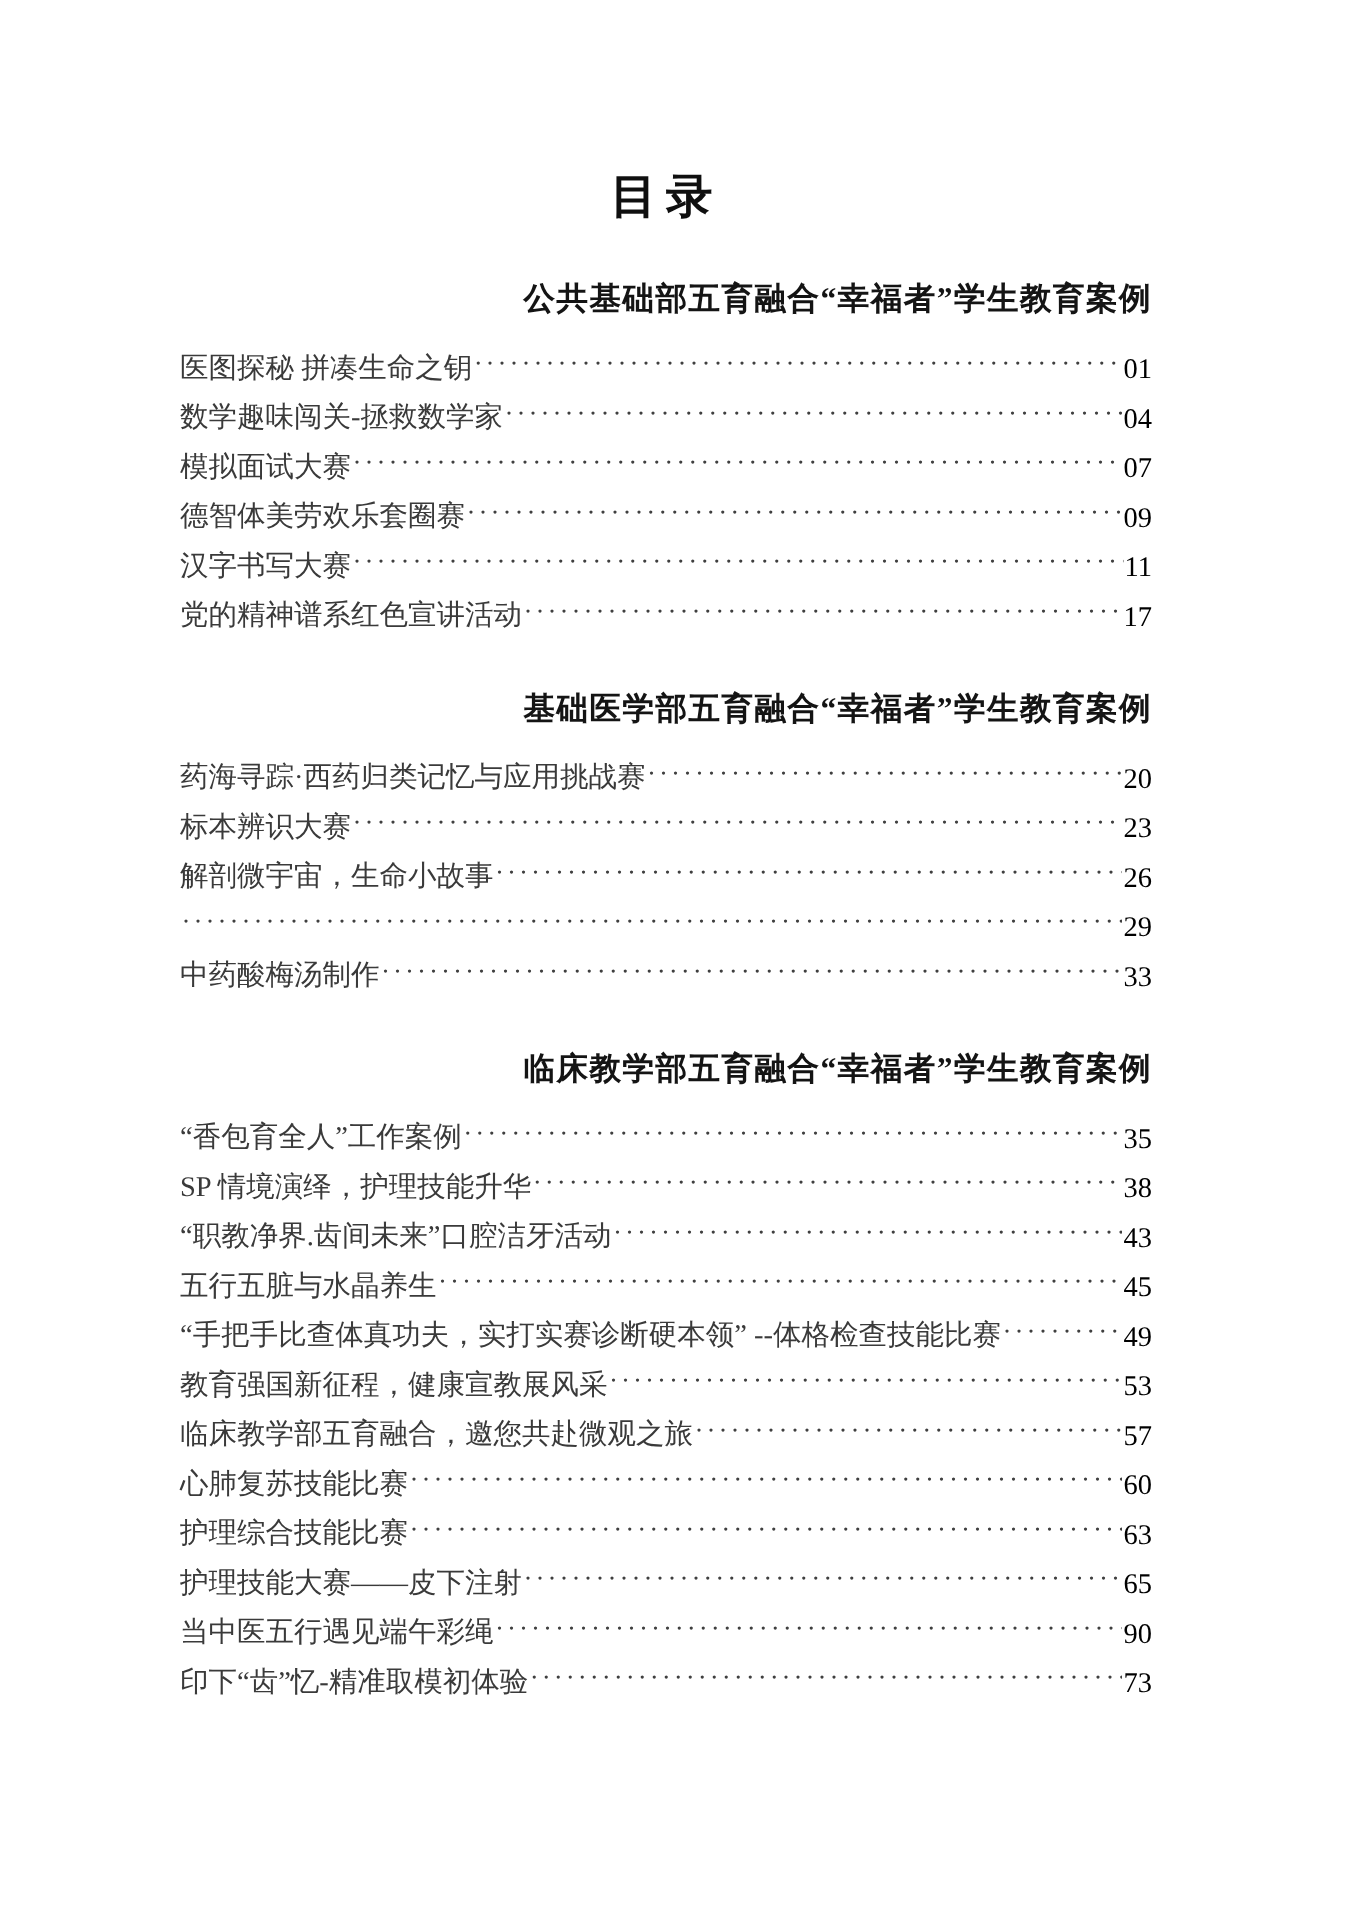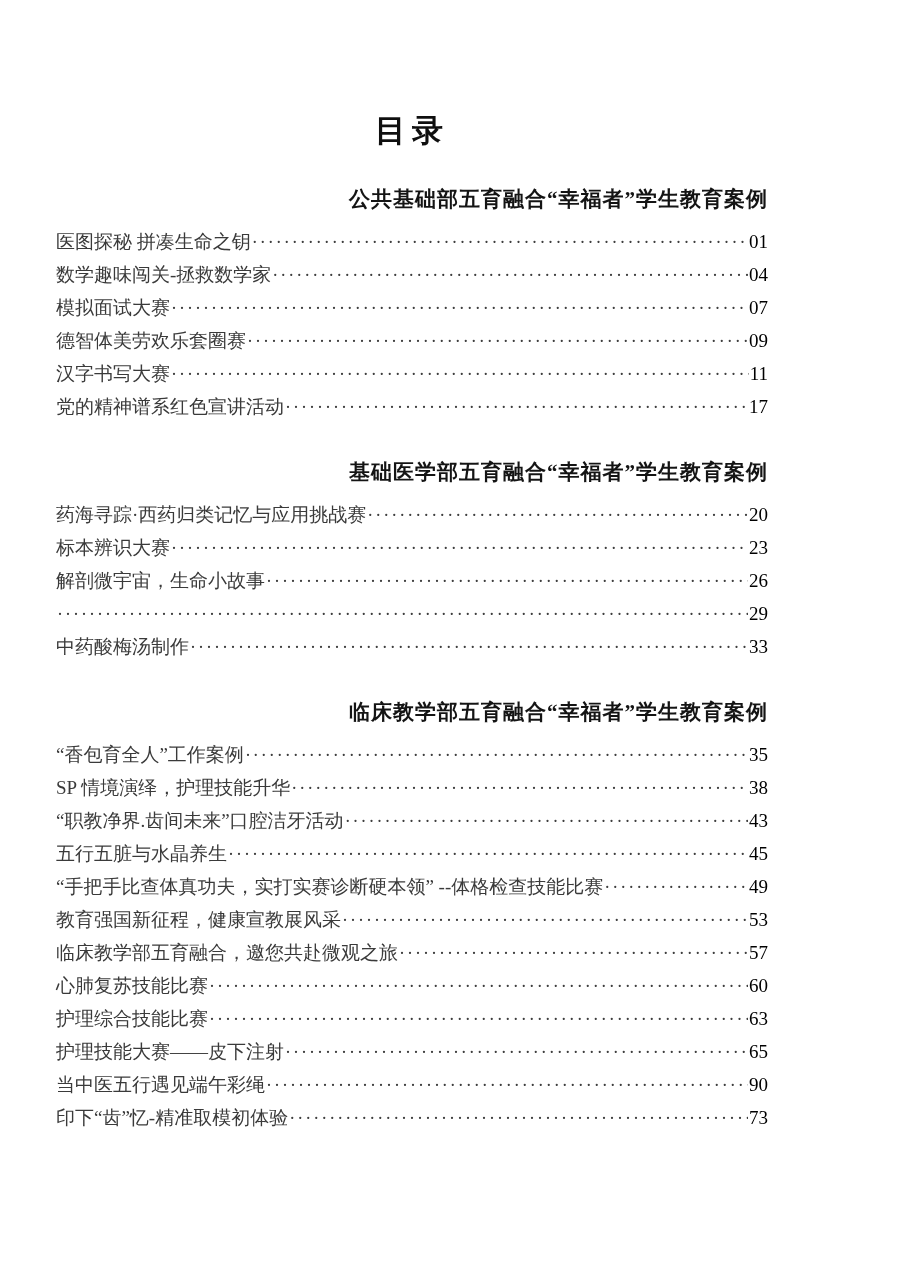--- a/index.html
+++ b/index.html
@@ -6,21 +6,21 @@
     margin: 0;
     padding: 0;
     background: #ffffff;
   }
   .doc-page {
     position: relative;
     width: 905px;
     height: 1280px;
     background: #ffffff;
     box-sizing: border-box;
-    padding: 112px 137px 0 56px;
+    padding: 112px 137px 0 120px;
     font-family: "Liberation Serif", "DejaVu Serif", serif;
     color: #2f2f2f;
     overflow: hidden;
   }
   .doc-title {
     margin: 0;
     text-align: center;
     font-size: 31px;
     font-weight: 700;
     letter-spacing: 6px;
@@ -37,21 +37,21 @@
     margin: 0 0 10px 0;
     text-align: right;
     font-size: 21px;
     font-weight: 700;
     color: #141414;
     line-height: 31px;
     letter-spacing: 1px;
   }
   .toc-row {
     display: flex;
-    align-items: center;
+    align-items: flex-end;
     height: 33px;
     font-size: 19px;
     color: #3a3a3a;
   }
   .entry-title {
     white-space: pre;
     flex: 0 0 auto;
     max-width: 100%;
   }
   .leader {

